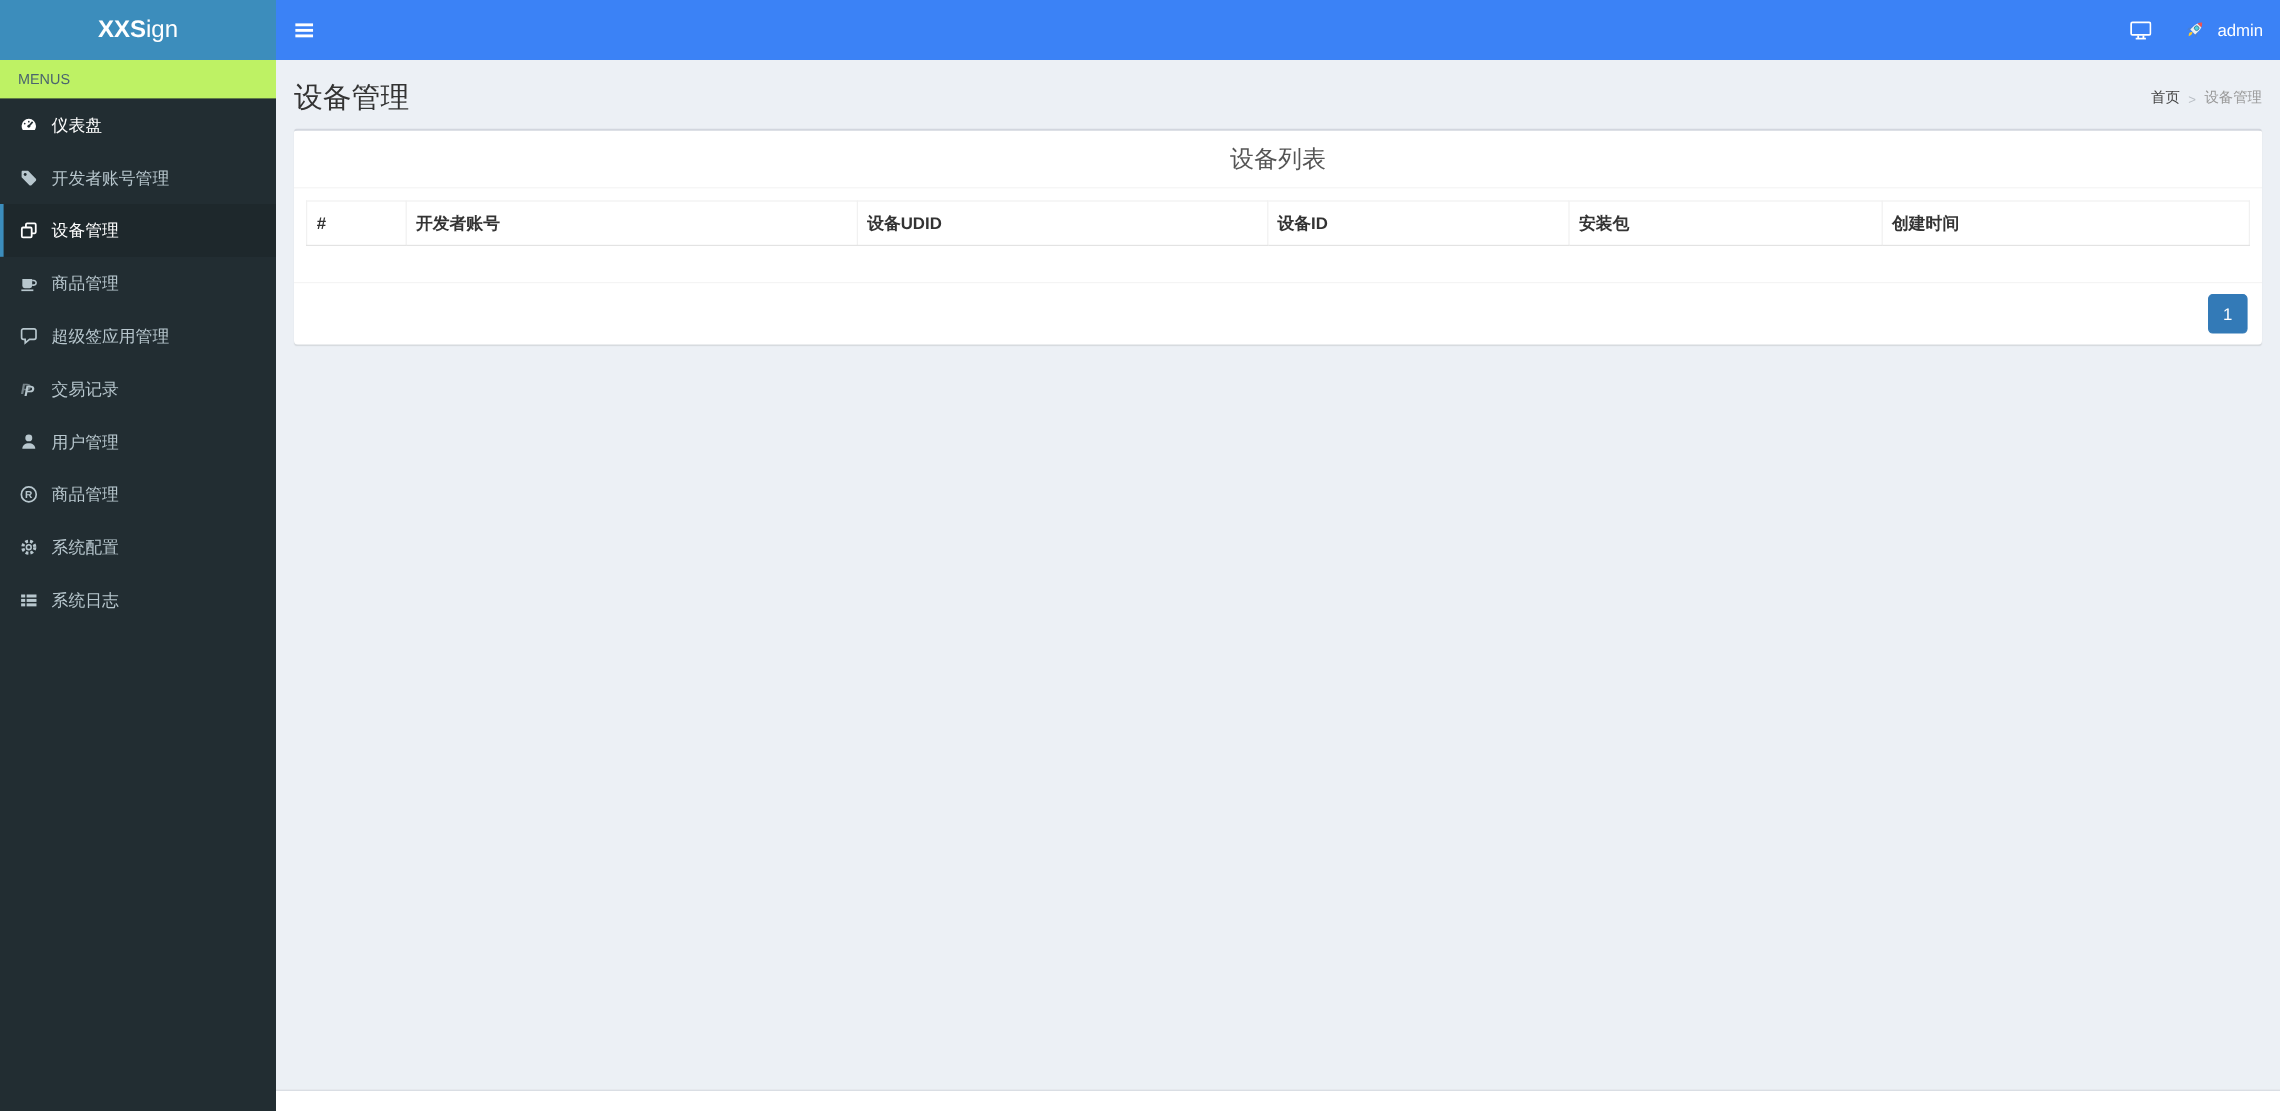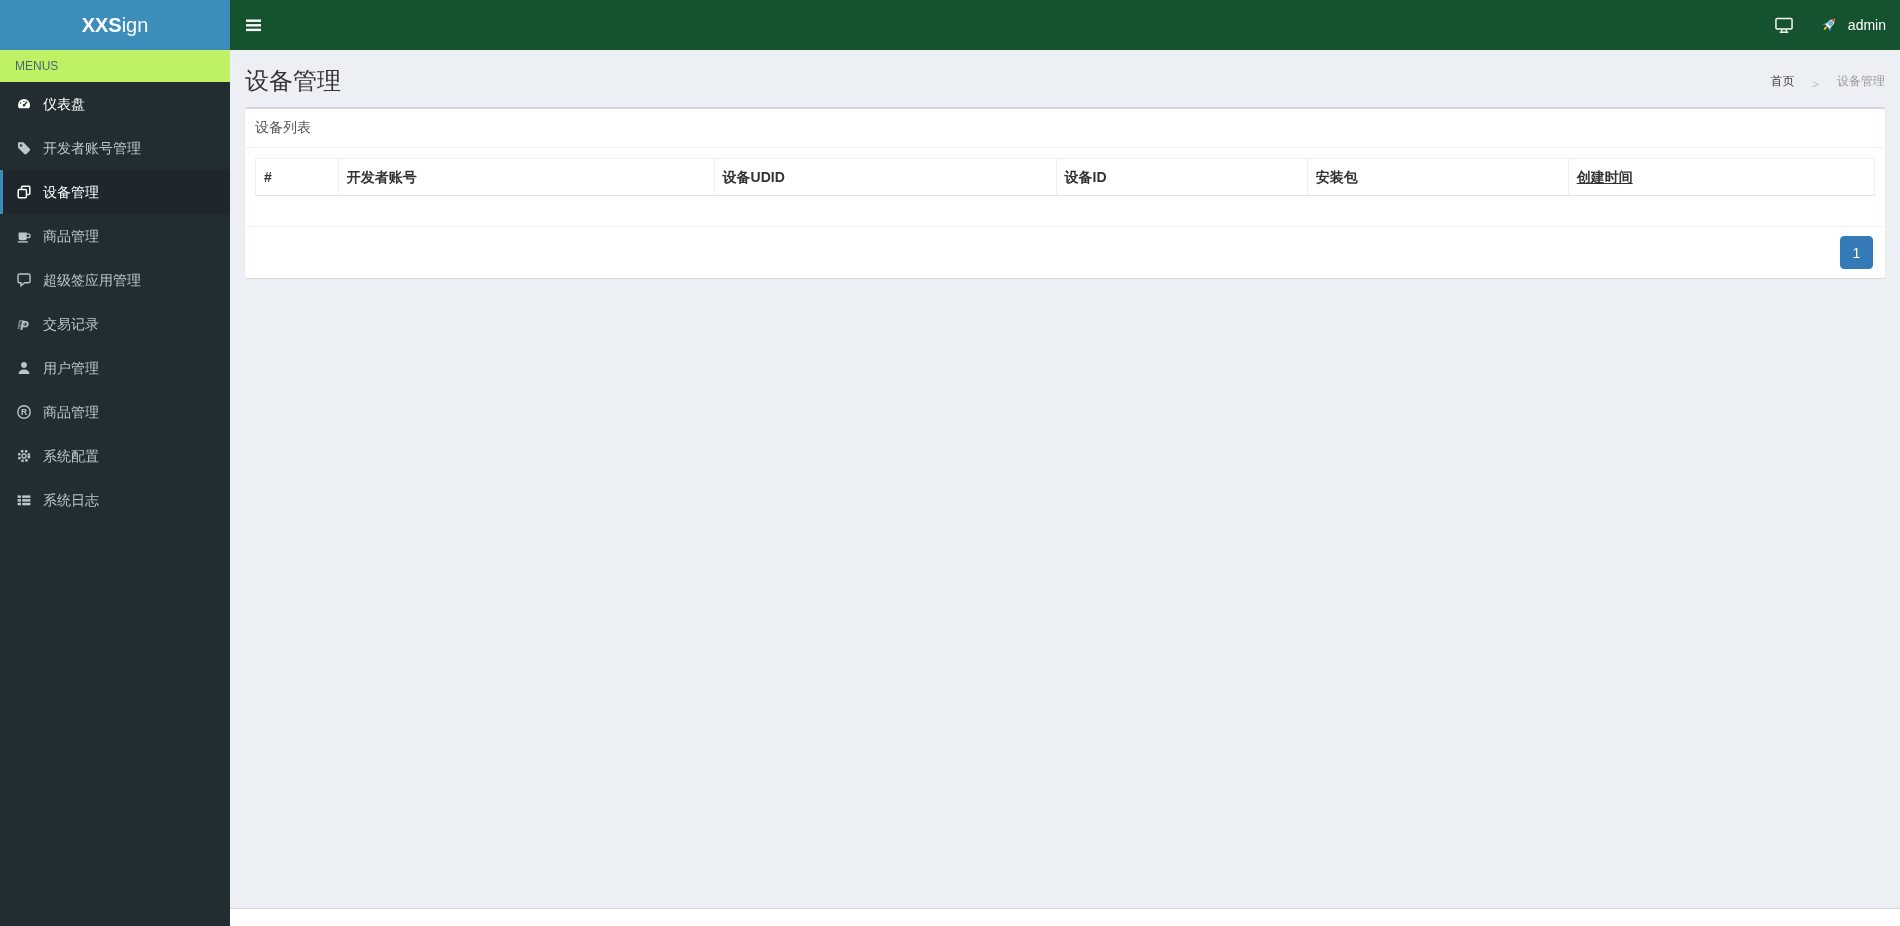--- a/index.html
+++ b/index.html
@@ -13,21 +13,21 @@
   
   .top-nav { display: flex; height: 50px; }
   .logo {
     width: 230px; height: 50px; background: #3c8dbc; color: #fff;
     display: flex; align-items: center; justify-content: center;
     font-size: 20px; letter-spacing: 0;
   }
   .logo b { font-weight: 700; }
   .logo span { font-weight: 300; }
   .navbar {
-    flex: 1; background: #14532d; display: flex;
+    flex: 1; background: #3b82f6; display: flex;
     align-items: flex-end; justify-content: space-between;
   }
   .hamburger {
     width: 46px; height: 50px; display: flex; align-items: center;
     justify-content: center; cursor: pointer; color: #fff;
   }
   .nav-right { display: flex; align-items: center; height: 50px; }
   .nav-icon-btn {
     height: 50px; padding: 0 14px; display: flex; align-items: center;
     justify-content: center; cursor: pointer; color: #fff;
@@ -62,45 +62,45 @@
   .mi { width: 18px; height: 16px; display: inline-flex; align-items: center; justify-content: center; flex: 0 0 18px; }
   .mi svg { display: block; }
 
   
   .content-wrapper { margin-left: 230px; min-height: 858px; background: #ecf0f5; }
   .content-header {
     padding: 15px 15px 8px; display: flex; align-items: center;
     justify-content: space-between;
   }
   .content-header h1 { margin: 0; font-size: 24px; font-weight: 400; color: #333; }
-  .breadcrumb { font-size: 12px; display: flex; align-items: flex-end; gap: 18px; }
+  .breadcrumb { font-size: 12px; display: flex; align-items: flex-end; gap: 7px; }
   .breadcrumb .bc-home { color: #444; text-decoration: none; cursor: pointer; }
   .breadcrumb .bc-sep { color: #b8bec4; font-size: 11px; }
   .breadcrumb .bc-current { color: #999; }
 
   .box {
     margin: 2px 15px 15px; background: #fff; border-radius: 3px;
     border-top: 2px solid #d2d6de; box-shadow: 0 1px 1px rgba(0,0,0,.1);
   }
   .box-header { padding: 10px; border-bottom: 1px solid #f4f4f4; }
-  .box-title { margin: 0; font-size: 14px; font-weight: 400; color: #555; }
+  .box-title { margin: 0; font-size: 20px; font-weight: 400; color: #555; text-align: center; }
   .box-body { padding: 10px 10px 30px; }
 
   table.data-table { width: 100%; border-collapse: collapse; }
   table.data-table th {
     border: 1px solid #f1f1f1; border-bottom-color: #e3e3e3;
     padding: 8px; text-align: left; font-size: 14px; font-weight: 700;
     color: #333; line-height: 20px;
   }
   .col-idx   { width: 5.1%; }
   .col-dev   { width: 23.2%; }
   .col-udid  { width: 21.1%; }
   .col-did   { width: 15.5%; }
   .col-pkg   { width: 16.1%; }
-  .col-time  { width: 18.9%; text-decoration: underline; }
+  .col-time  { width: 18.9%; }
 
   .box-footer {
     border-top: 1px solid #f4f4f4; padding: 9px 12px;
     display: flex; justify-content: flex-end;
   }
   .page-btn {
     min-width: 33px; height: 33px; padding: 0 10px;
     background: #337ab7; border: 1px solid #337ab7; border-radius: 4px;
     color: #fff; font-size: 14px; display: flex; align-items: center;
     justify-content: center; cursor: pointer;

